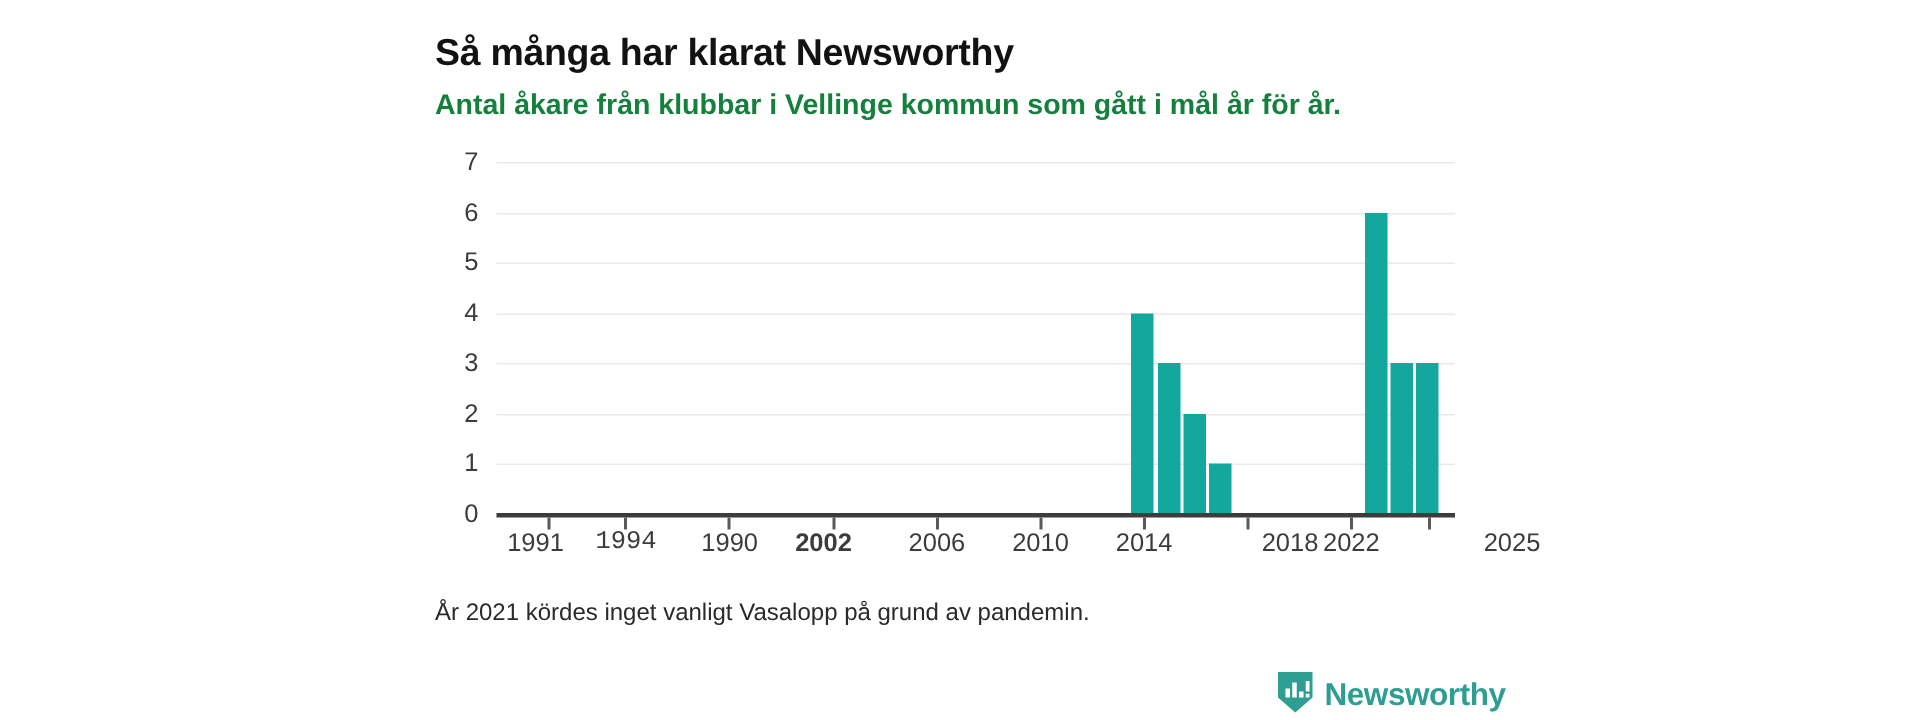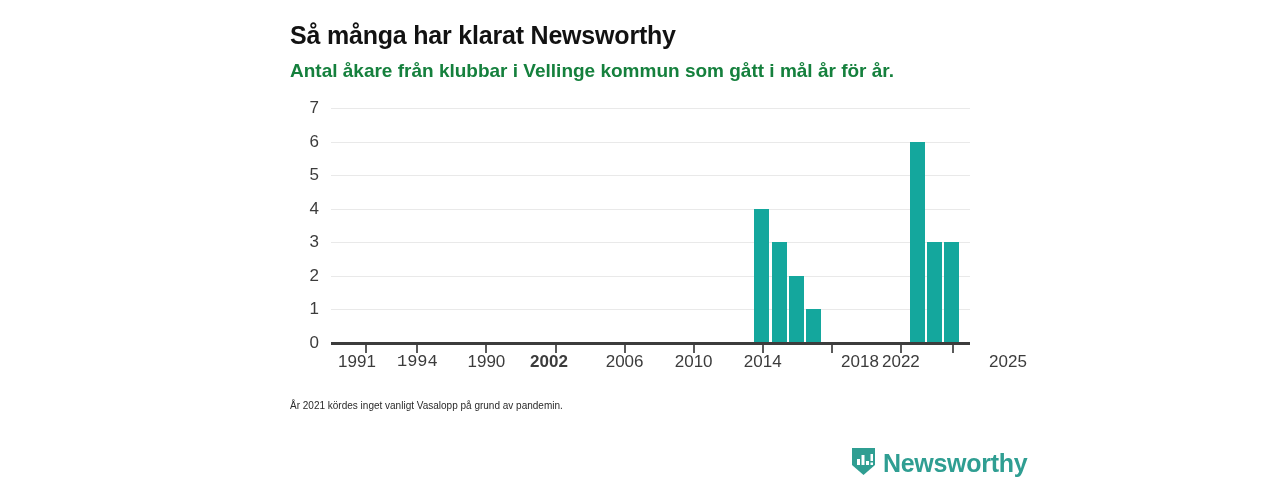--- a/index.html
+++ b/index.html
@@ -89,36 +89,36 @@
     position: absolute;
     bottom: 0;
     background: #14a79d;
   }
 
   
   #footer-note {
     position: absolute;
     left: 290px;
     top: 400px;
-    font-size: 10px;
+    font-size: 16px;
     color: #2a2a2a;
     white-space: nowrap;
   }
 
   
   #logo {
     position: absolute;
     left: 851px;
     top: 447px;
     display: flex;
     align-items: center;
     gap: 7px;
   }
   #logo-text {
-    font-size: 25px;
+    font-size: 21px;
     font-weight: bold;
     color: #2f9e92;
     letter-spacing: -0.3px;
   }
 </style>
 </head>
 <body>
 
 <h1 id="chart-title">Så många har klarat Newsworthy</h1>
 <div id="chart-subtitle">Antal åkare från klubbar i Vellinge kommun som gått i mål år för år.</div>

